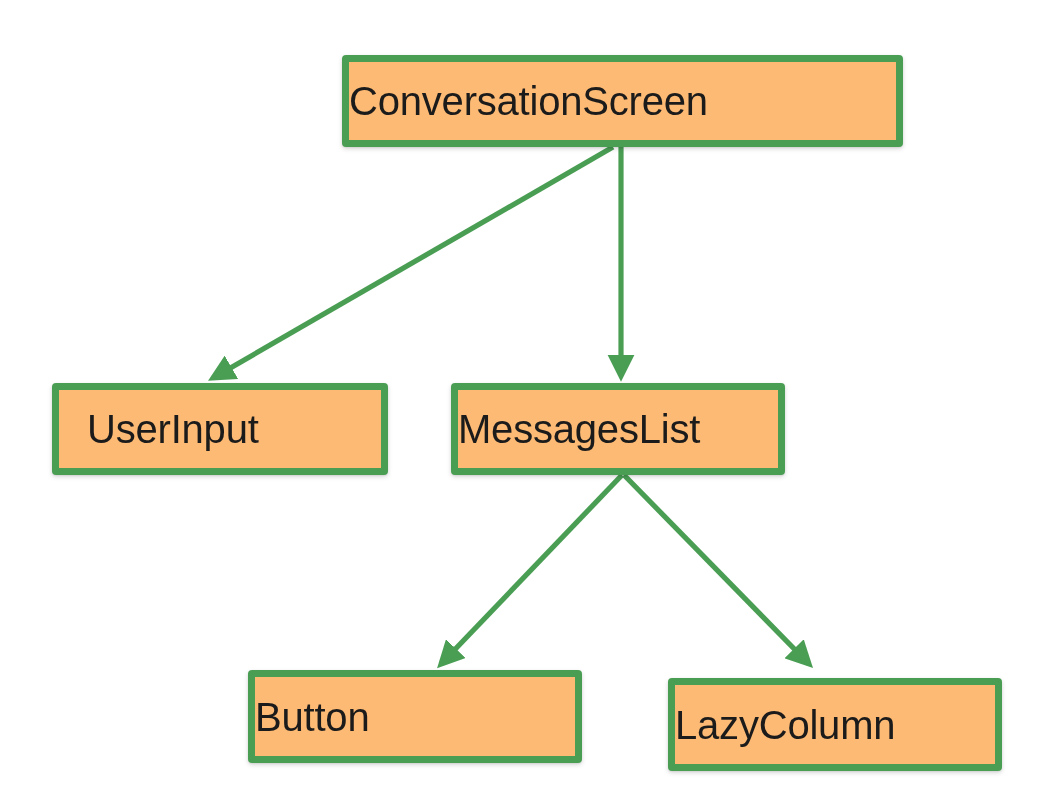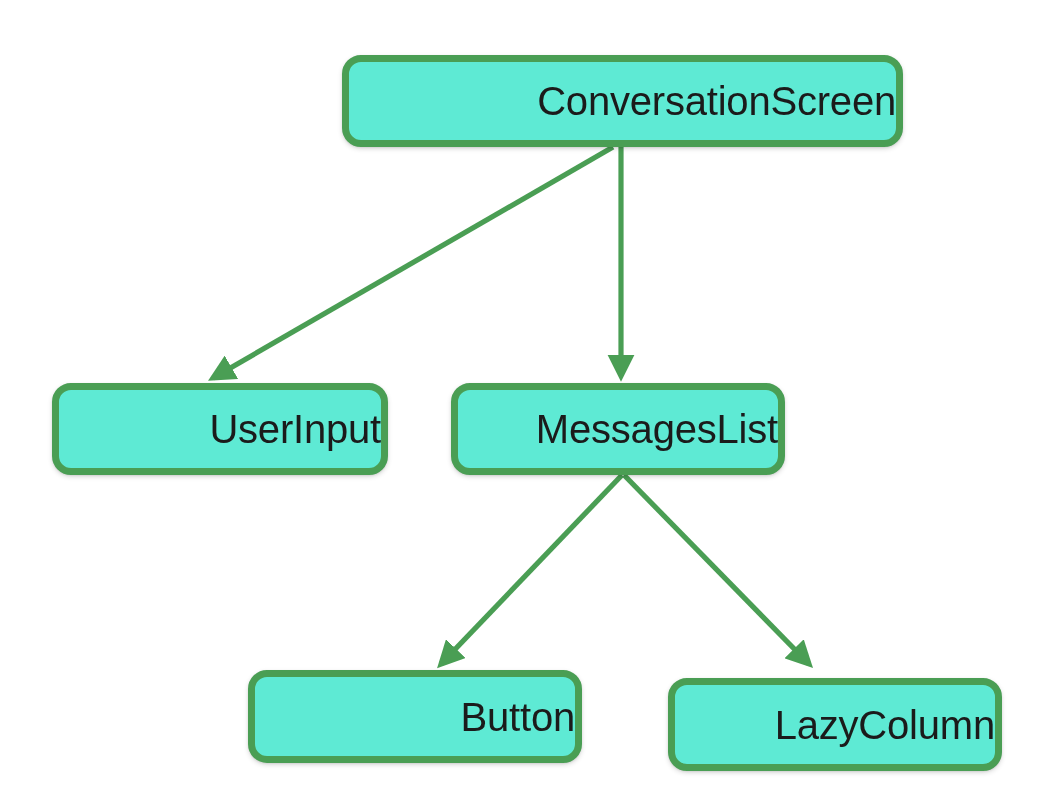--- a/index.html
+++ b/index.html
@@ -20,42 +20,42 @@
   #edge-layer {
     position: absolute;
     left: 0;
     top: 0;
     width: 1040px;
     height: 802px;
   }
   .node {
     position: absolute;
     box-sizing: border-box;
-    background: #5eead4;
+    background: #fdba74;
     border: 7px solid #4a9e54;
-    border-radius: 19px;
+    border-radius: 4px;
     display: flex;
     align-items: center;
-    justify-content: flex-end;
+    justify-content: flex-start;
     box-shadow: 0 2px 5px rgba(0,0,0,0.14), 0 1px 2px rgba(0,0,0,0.08);
     z-index: 2;
   }
   .node-label {
     font-family: "Liberation Sans", sans-serif;
     font-size: 40px;
     font-weight: 400;
     color: #1b1b1b;
     letter-spacing: -0.2px;
     line-height: 1;
     white-space: nowrap;
     user-select: none;
   }
   
   #node-conversationscreen { left: 342px; top: 55px;  width: 561px; height: 92px; }
-  #node-userinput         { left: 52px;  top: 383px; width: 336px; height: 92px; }
+  #node-userinput         { left: 52px;  top: 383px; width: 336px; height: 92px; padding-left: 28px; }
   #node-messageslist      { left: 451px; top: 383px; width: 334px; height: 92px; }
   #node-button            { left: 248px; top: 670px; width: 334px; height: 93px; }
   #node-lazycolumn        { left: 668px; top: 670px; width: 334px; height: 93px; margin-top: 8px; }
 </style>
 </head>
 <body>
 
 <div id="canvas">
 
   <svg id="edge-layer" viewBox="0 0 1040 802" width="1040" height="802">

